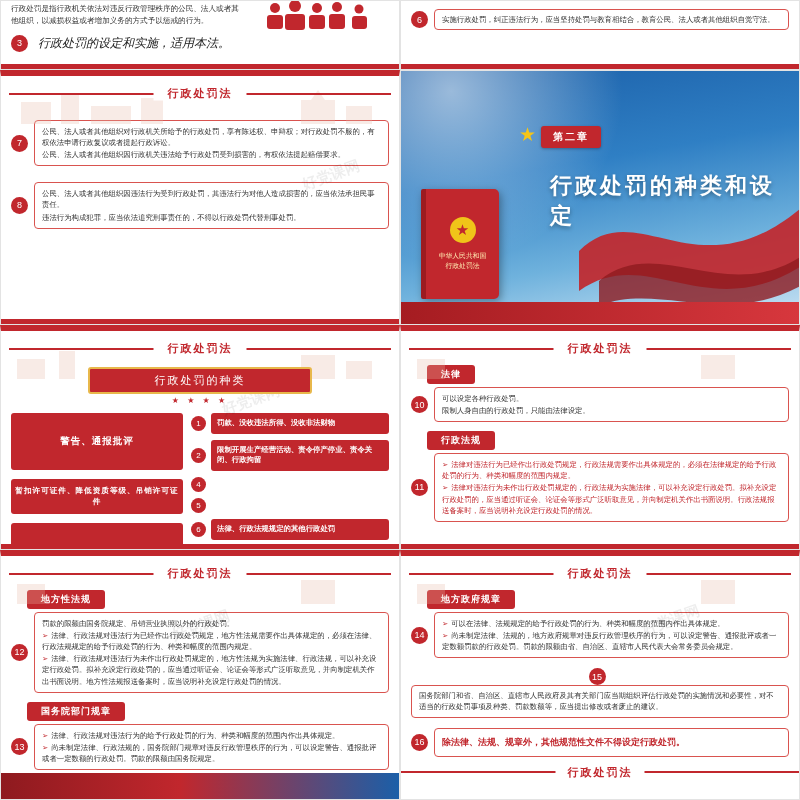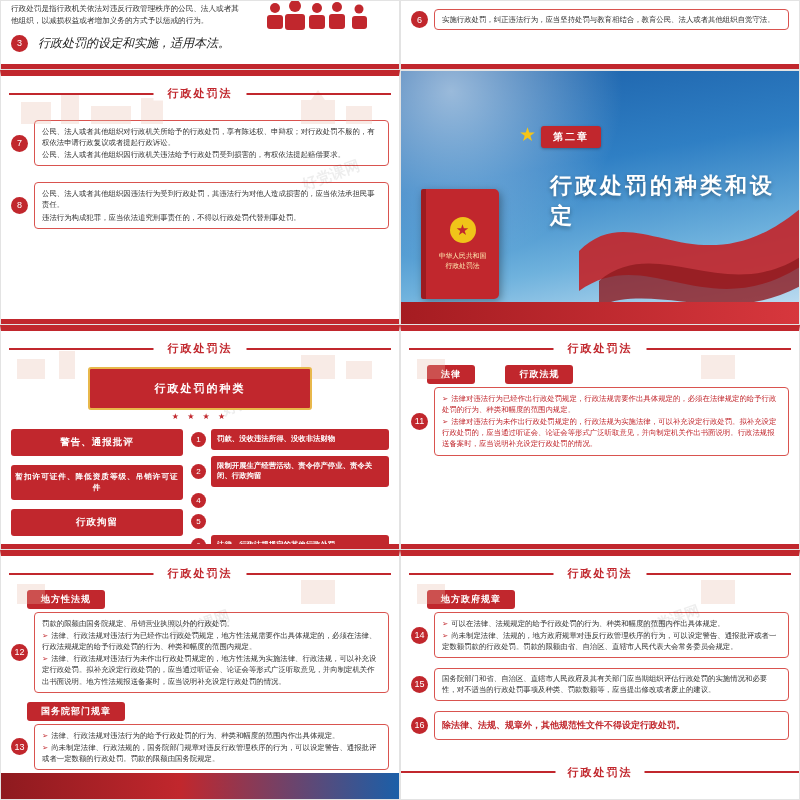--- a/index.html
+++ b/index.html
@@ -143,30 +143,30 @@
   .chap-bottom {
     position:absolute; left:0; right:0; bottom:0; height:22px;
     background: linear-gradient(90deg,#a51c21,#d7373d);
   }
 
   
   .types-title-wrap {
     margin: 6px auto 2px; width: 224px; position: relative; text-align:center;
   }
   .types-title {
-    background:#c1272d; color:#fff; font-size:11px; font-weight:bold;
-    border-radius:3px; padding:12px 0; letter-spacing:2px;
+    background:#c1272d; color:#fff; font-size:11px; font-weight:normal;
+    border-radius:3px; padding:4px 0; letter-spacing:2px;
     border:2px solid #e8b84b;
   }
   .stars { color:#c1272d; font-size:8px; letter-spacing:3px; margin-top:2px; }
   .two-col { display:flex; padding: 0 10px; gap:8px; }
   .left-col { width: 172px; display:flex; flex-direction:column; gap:9px; padding-top:6px;}
   .redbar {
     background:#c1272d; color:#fff; text-align:center;
-    border-radius:3px; padding:7px 2px; font-size:9.5px; font-weight:bold;
+    border-radius:3px; padding:22px 2px; font-size:9.5px; font-weight:bold;
     letter-spacing:1px;
   }
   .redbar.small { font-size:7.6px; padding:6px 3px; line-height:1.5; font-weight:bold;}
   .right-col { flex:1; display:flex; flex-direction:column; gap:6px; padding-top:6px;}
   .rrow { display:flex; align-items:center; gap:5px; }
   .rnum {
     width:15px;height:15px;border-radius:50%;background:#c1272d;color:#fff;
     font-size:8px;display:flex;align-items:center;justify-content:center;flex:0 0 auto;
   }
   .rbox {
@@ -336,20 +336,27 @@
       <g fill="#e9b9a8">
         <rect x="16" y="28" width="28" height="20"></rect>
           <rect x="300" y="24" width="34" height="24"></rect>
       </g>
     </svg>
     <div class="hdr">
       <div class="line"></div>
       <div class="ttl">行政处罚法</div>
     </div>
     <div class="pill">法律</div>
+    <div class="item" style="margin-top:0;">
+      <div class="num">10</div>
+      <div class="box">
+        <div class="p">可以设定各种行政处罚。</div>
+        <div class="p">限制人身自由的行政处罚，只能由法律设定。</div>
+      </div>
+    </div>
     <div class="pill">行政法规</div>
     <div class="item" style="margin-top:0;">
       <div class="num">11</div>
       <div class="box">
         <div class="p redtext"><span class="bullet">➢</span><span>法律对违法行为已经作出行政处罚规定，行政法规需要作出具体规定的，必须在法律规定的给予行政处罚的行为、种类和幅度的范围内规定。</span></div>
         <div class="p redtext"><span class="bullet">➢</span><span>法律对违法行为未作出行政处罚规定的，行政法规为实施法律，可以补充设定行政处罚。拟补充设定行政处罚的，应当通过听证会、论证会等形式广泛听取意见，并向制定机关作出书面说明。行政法规报送备案时，应当说明补充设定行政处罚的情况。</span></div>
       </div>
     </div>
     <div style="position:absolute;left:0;right:0;bottom:0;height:5px;background:#c1272d;"></div>
   </div>
@@ -399,21 +406,21 @@
     </div>
     <div class="wm" style="left:240px;top:55px;">好党课网</div>
     <div class="pill">地方政府规章</div>
     <div class="item" style="margin-top:0;">
       <div class="num">14</div>
       <div class="box">
         <div class="p"><span class="bullet">➢</span><span>可以在法律、法规规定的给予行政处罚的行为、种类和幅度的范围内作出具体规定。</span></div>
         <div class="p"><span class="bullet">➢</span><span>尚未制定法律、法规的，地方政府规章对违反行政管理秩序的行为，可以设定警告、通报批评或者一定数额罚款的行政处罚。罚款的限额由省、自治区、直辖市人民代表大会常务委员会规定。</span></div>
       </div>
     </div>
-    <div class="item" style="margin-top:10px;">
+    <div class="item" style="margin-top:10px;flex-direction:column;">
       <div class="num">15</div>
       <div class="box">国务院部门和省、自治区、直辖市人民政府及其有关部门应当期组织评估行政处罚的实施情况和必要性，对不适当的行政处罚事项及种类、罚款数额等，应当提出修改或者废止的建议。</div>
     </div>
     <div class="item" style="margin-top:10px;">
       <div class="num">16</div>
       <div class="box red" style="font-size:9px;font-weight:bold;padding:7px;">除法律、法规、规章外，其他规范性文件不得设定行政处罚。</div>
     </div>
     <div style="position:absolute;left:0;right:0;bottom:26px;height:2px;background:#c1272d;"></div>
     <div style="position:absolute;left:50%;bottom:19px;transform:translateX(-50%);background:#fff;padding:0 12px;color:#c1272d;font-size:11px;font-weight:bold;letter-spacing:2px;">行政处罚法</div>
   </div>

